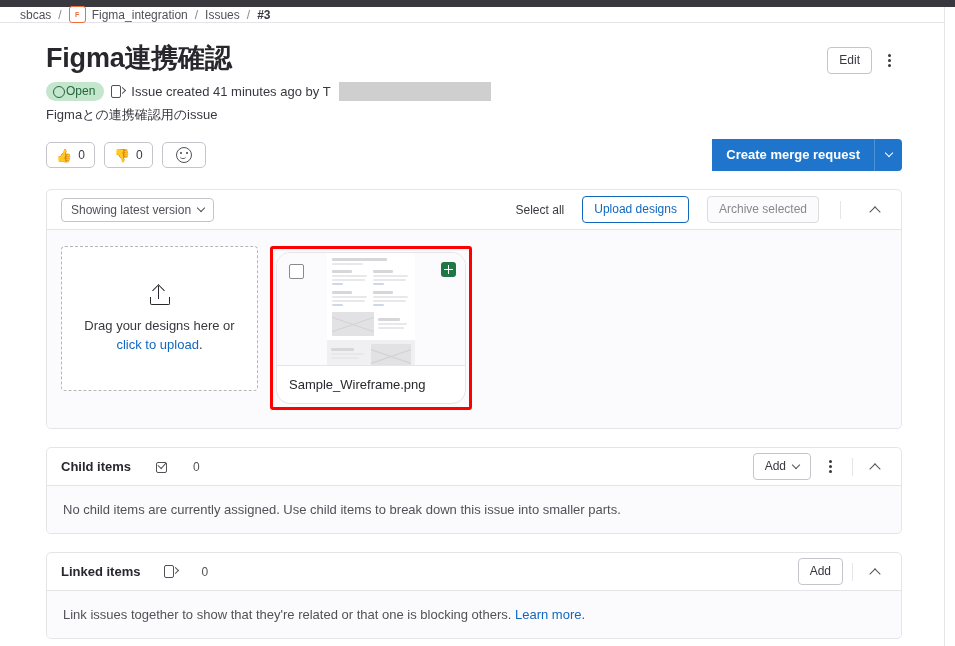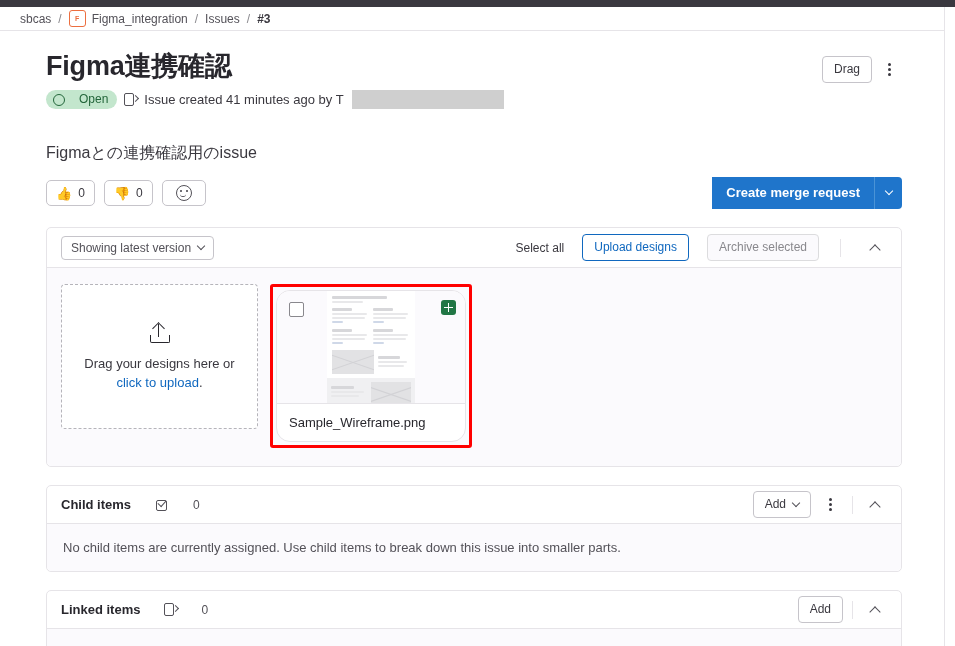--- a/index.html
+++ b/index.html
@@ -23,21 +23,21 @@
   .page {
     width: 945px;
     box-sizing: border-box;
     border-right: 1px solid #e6e4e8;
     height: 639px;
     background: #fff;
     position: relative;
   }
   
   .breadcrumb-bar {
-    height: 24px;
+    height: 16px;
     display: flex;
     align-items: center;
     padding: 0 0 0 20px;
     border-bottom: 1px solid #e6e4e8;
     box-sizing: border-box;
   }
   .crumb {
     font-size: 12px;
     color: #535158;
     text-decoration: none;
@@ -70,21 +70,21 @@
   }
   .crumb-item { display: inline-flex; align-items: center; }
 
   
   .content {
     padding: 18px 42px 0 46px;
     box-sizing: border-box;
   }
   .title-row {
     display: flex;
-    align-items: center;
+    align-items: flex-start;
     justify-content: space-between;
   }
   h1.title {
     margin: 0;
     font-size: 27px;
     line-height: 34px;
     font-weight: bold;
     color: #28272d;
     letter-spacing: -0.2px;
   }
@@ -133,21 +133,21 @@
     display: flex;
     align-items: center;
     margin-top: 7px;
     gap: 7px;
     font-size: 13px;
     color: #3a383f;
   }
   .badge-open {
     display: inline-flex;
     align-items: center;
-    gap: 14px;
+    gap: 1px;
     background: #c3e6cd;
     color: #24663b;
     border-radius: 11px;
     padding: 2px 9px 2px 7px;
     font-size: 12px;
     line-height: 15px;
     font-weight: normal;
   }
   .badge-open .ring {
     width: 10px; height: 10px;
@@ -179,22 +179,22 @@
   .redaction {
     display: inline-block;
     width: 152px;
     height: 19px;
     background: #cfcfcf;
     vertical-align: middle;
     margin-left: 1px;
   }
 
   .description {
-    margin-top: 34px;
-    font-size: 16px;
+    margin-top: 4px;
+    font-size: 13px;
     color: #3a383f;
     line-height: 20px;
   }
 
   .reactions-row {
     margin-top: 14px;
     display: flex;
     align-items: center;
     justify-content: space-between;
   }
@@ -585,21 +585,21 @@
     <span class="crumb-item">
       <span class="crumb strong">#3</span>
     </span>
   </div>
 
   <div class="content">
 
     <div class="title-row">
       <h1 class="title">Figma連携確認</h1>
       <div class="title-actions">
-        <button class="btn">Drag</button>
+        <button class="btn">Edit</button>
         <button class="icon-btn">
           <span class="ellipsis-v">
               <i></i>
               <i></i>
               <i></i>
             </span>
         </button>
       </div>
     </div>
 

